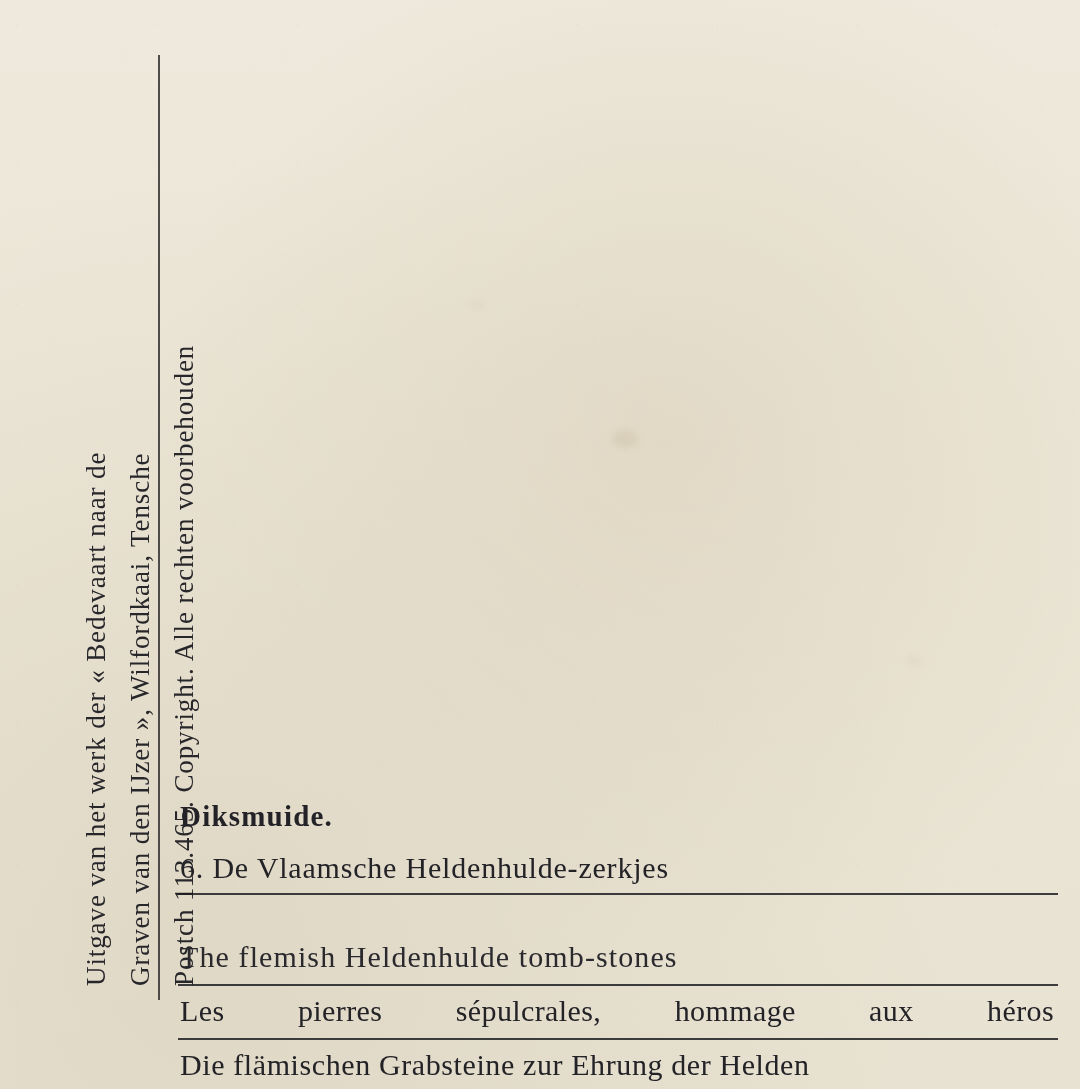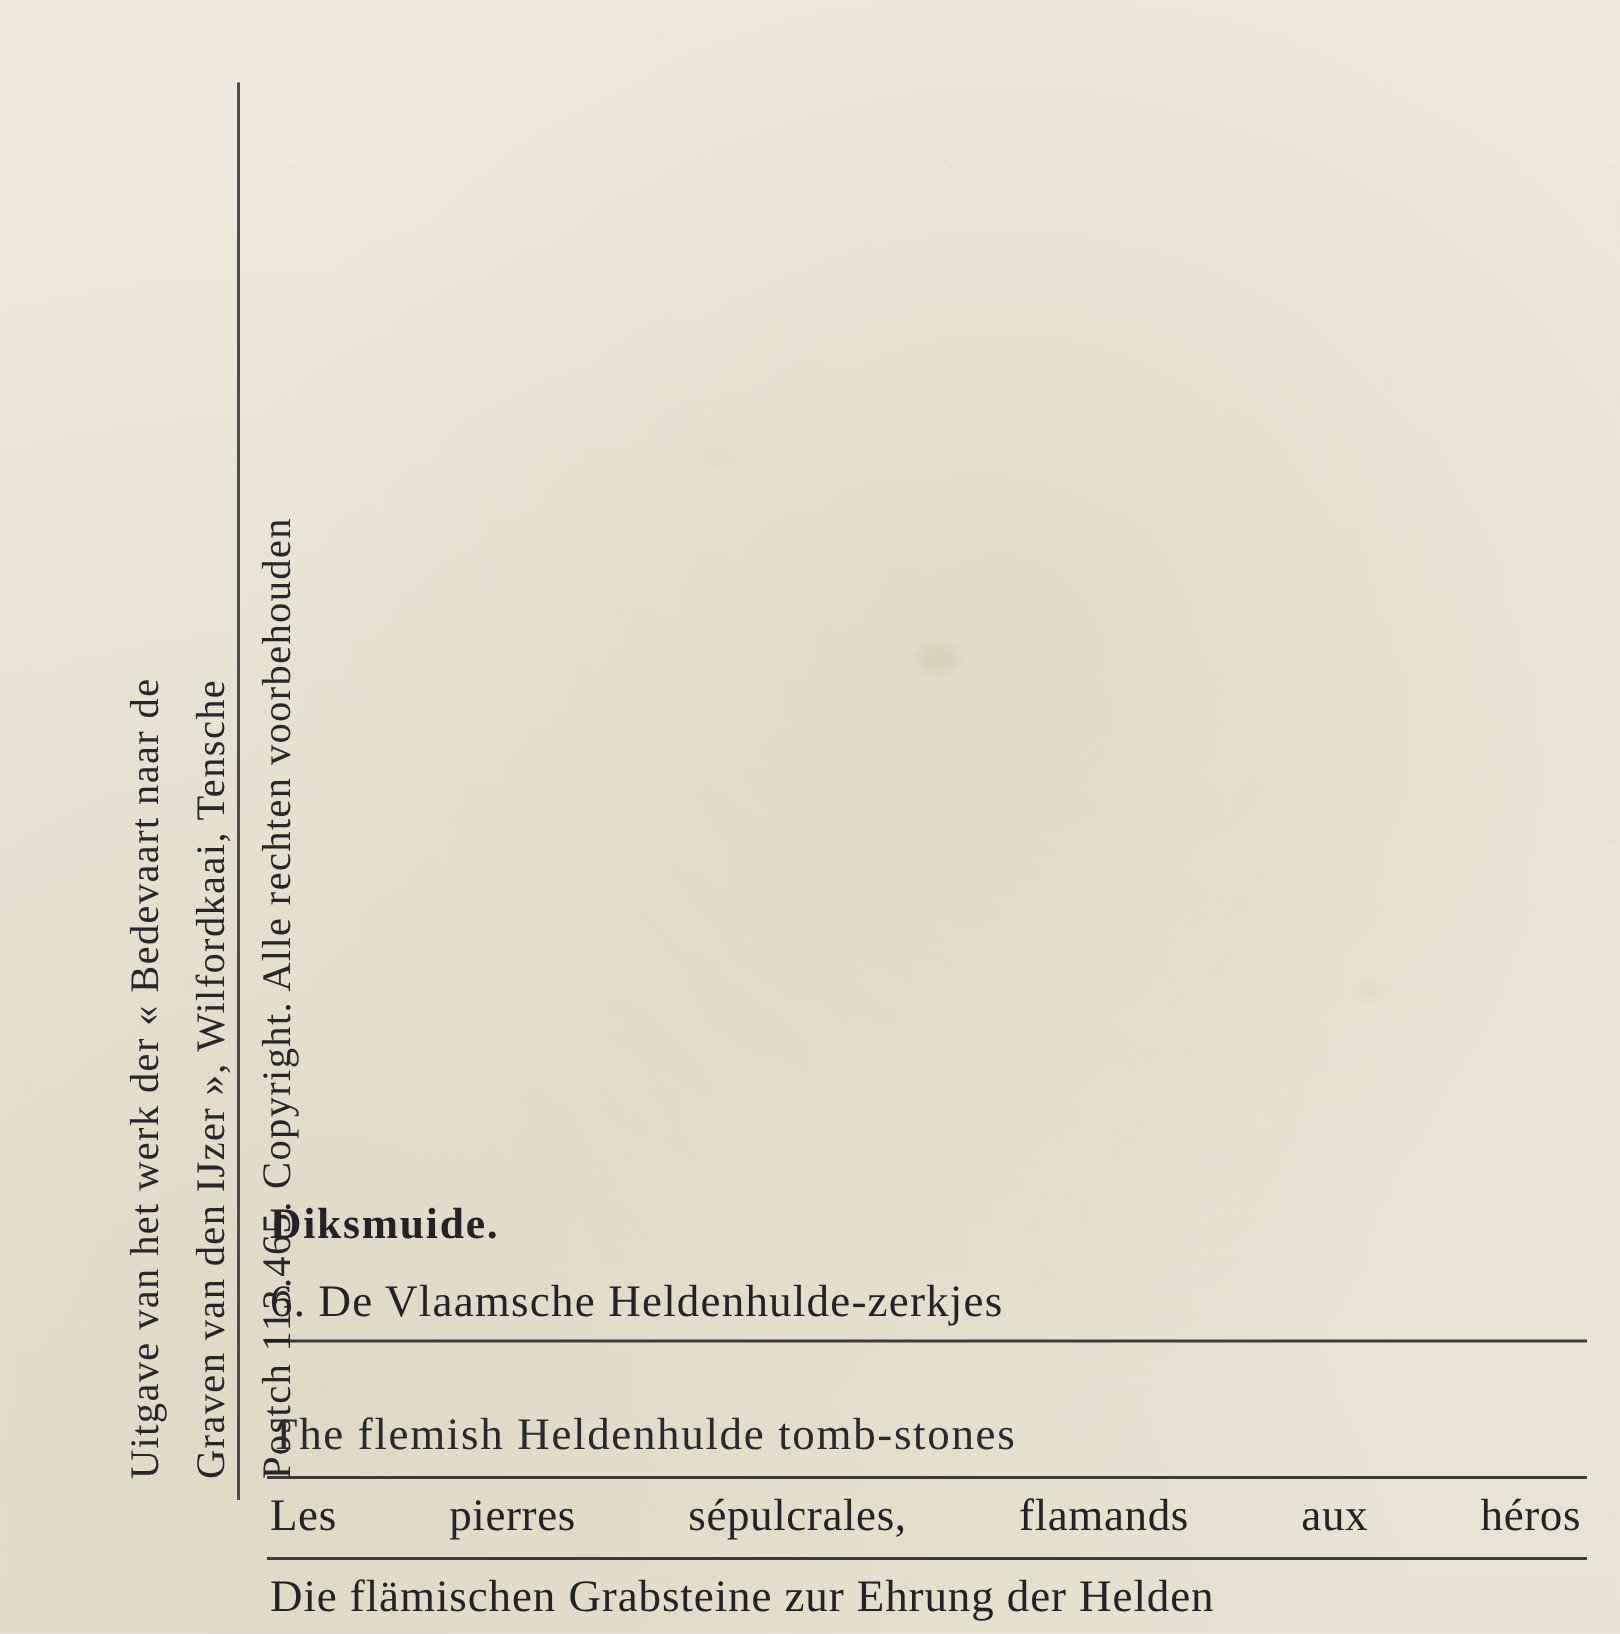--- a/index.html
+++ b/index.html
@@ -152,20 +152,20 @@
   <div class="caption">
     <div class="title">Diksmuide.</div>
 
     <div class="row nl">6. De Vlaamsche Heldenhulde-zerkjes</div>
     <div class="rule"></div>
 
     <div class="row en">The flemish Heldenhulde tomb-stones</div>
     <div class="rule"></div>
 
     <div class="row fr">
-      <span class="just">Les pierres sépulcrales, flamands aux héros</span>
+      <span class="just">Les pierres sépulcrales, hommage aux héros</span>
     </div>
     <div class="rule"></div>
 
     <div class="row de">Die flämischen Grabsteine zur Ehrung der Helden</div>
   </div>
 
 </div>
 
 </body></html>

